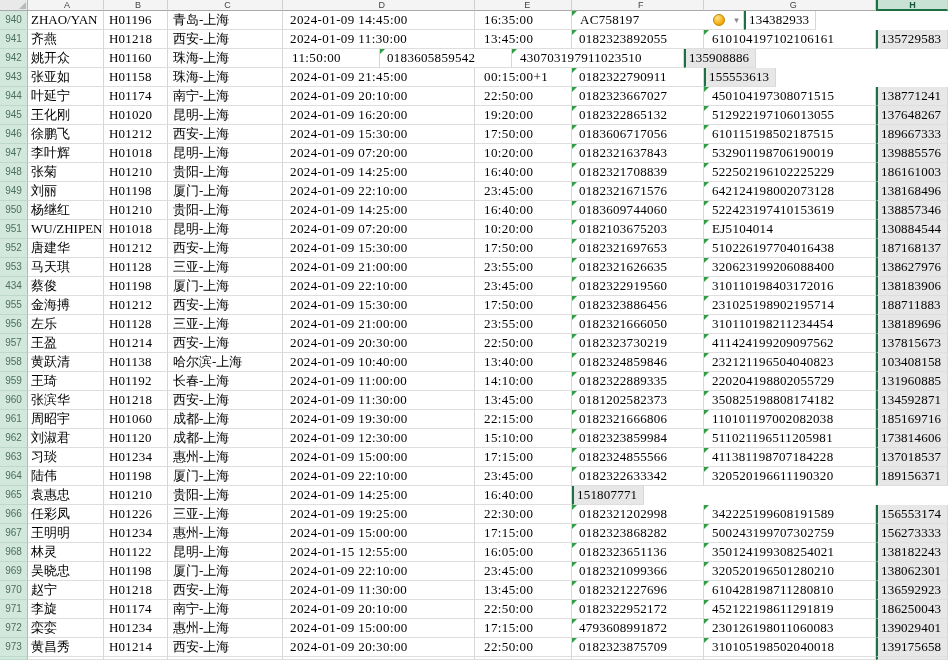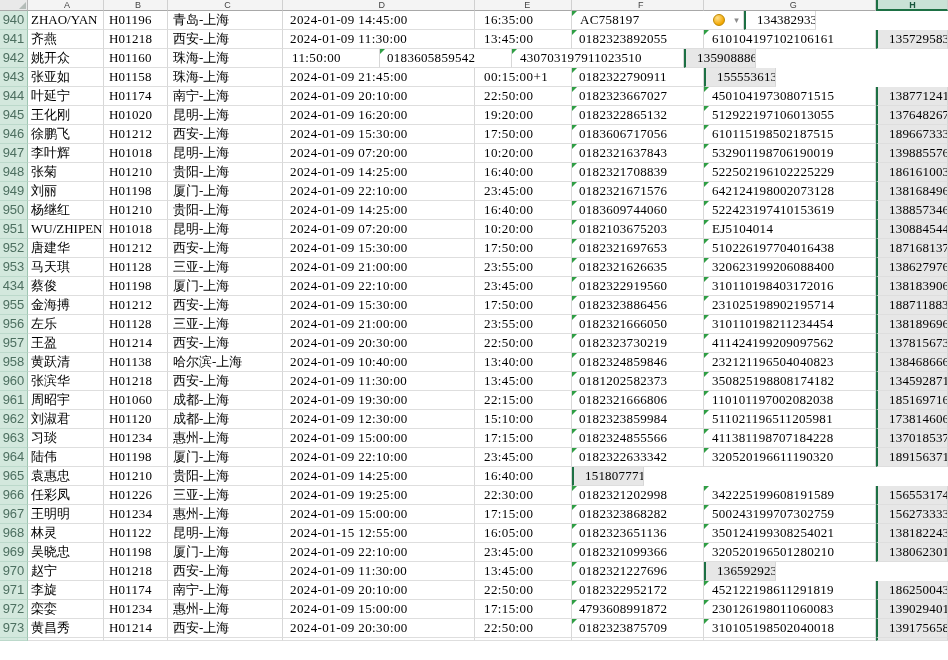--- a/index.html
+++ b/index.html
@@ -18,39 +18,39 @@
           font-family:"Liberation Sans","DejaVu Sans",sans-serif;
           font-size:9px;line-height:10px;text-align:center;overflow:hidden;}
   .colhead.selected{background:#c9e2d6;color:#17573c;font-weight:bold;
           border-bottom:2px solid #1d7044;}
 
   
   .row{display:flex;height:19px;box-sizing:border-box;overflow:hidden;}
   .rownum{box-sizing:border-box;width:28px;background:#d3e8dd;color:#4d6f60;
           border-right:1px solid #9fc5b2;border-bottom:1px solid #bcd9cb;
           font-family:"Liberation Sans","DejaVu Sans",sans-serif;
-          font-size:13px;line-height:18px;text-align:center;overflow:hidden;}
+          font-size:10px;line-height:18px;text-align:center;overflow:hidden;}
   .cell{box-sizing:border-box;border-right:1px solid #d7d7d7;border-bottom:1px solid #dedede;
           font-size:13px;line-height:18px;white-space:nowrap;overflow:hidden;
           color:#000;position:relative;padding-left:4px;}
   .c-a{width:76px;padding-left:3px;}
   .c-b{width:64px;padding-left:5px;letter-spacing:.2px;}
   .c-c{width:115px;padding-left:5px;}
   .c-d{width:192px;padding-left:7px;letter-spacing:.4px;}
   .c-e{width:97px;padding-left:9px;letter-spacing:.4px;}
   .c-f{width:132px;padding-left:7px;letter-spacing:.3px;}
   .c-g{width:172px;padding-left:8px;letter-spacing:.3px;}
   .c-h{width:72px;letter-spacing:.2px;}
 
   
   .tri::before{content:'';position:absolute;top:0;left:0;
           border-top:5px solid #2f9e44;border-right:5px solid transparent;}
 
   
-  .cell.sel{background:#e7e7e7;border-left:2px solid #1d7044;padding-left:11px;}
+  .cell.sel{background:#e7e7e7;border-left:2px solid #1d7044;padding-left:3px;}
   .cell.sel.active{background:#ffffff;}
   .colhead.selected{border-left:2px solid #1d7044;}
 
   
   .warn-tag{position:absolute;right:18px;top:3px;width:12px;height:12px;border-radius:50%;
           background:radial-gradient(circle at 35% 30%,#ffe08a,#f2a600 70%);
           border:1px solid #bd8800;box-sizing:border-box;cursor:pointer;}
   .warn-arrow{position:absolute;right:4px;top:0;font-size:9px;line-height:18px;color:#8a8a8a;
           font-family:"DejaVu Sans",sans-serif;cursor:pointer;}
 </style>
@@ -268,21 +268,32 @@
   </div>
       <div class="row">
     <div class="rownum">958</div>
     <div class="cell c-a">黄跃清</div>
     <div class="cell c-b">H01138</div>
     <div class="cell c-c">哈尔滨-上海</div>
     <div class="cell c-d">2024-01-09 10:40:00</div>
     <div class="cell c-e">13:40:00</div>
     <div class="cell c-f tri">0182324859846</div>
     <div class="cell c-g tri">232121196504040823</div>
-    <div class="cell c-h sel">138468666</div>
+    <div class="cell c-h sel">103408158</div>
+  </div>
+      <div class="row">
+    <div class="rownum">959</div>
+    <div class="cell c-a">王琦</div>
+    <div class="cell c-b">H01192</div>
+    <div class="cell c-c">长春-上海</div>
+    <div class="cell c-d">2024-01-09 11:00:00</div>
+    <div class="cell c-e">14:10:00</div>
+    <div class="cell c-f tri">0182322889335</div>
+    <div class="cell c-g tri">220204198802055729</div>
+    <div class="cell c-h sel">131960885</div>
   </div>
       <div class="row">
     <div class="rownum">960</div>
     <div class="cell c-a">张滨华</div>
     <div class="cell c-b">H01218</div>
     <div class="cell c-c">西安-上海</div>
     <div class="cell c-d">2024-01-09 11:30:00</div>
     <div class="cell c-e">13:45:00</div>
     <div class="cell c-f tri">0181202582373</div>
     <div class="cell c-g tri">350825198808174182</div>
@@ -386,20 +397,21 @@
     <div class="cell c-h sel">138062301</div>
   </div>
       <div class="row">
     <div class="rownum">970</div>
     <div class="cell c-a">赵宁</div>
     <div class="cell c-b">H01218</div>
     <div class="cell c-c">西安-上海</div>
     <div class="cell c-d">2024-01-09 11:30:00</div>
     <div class="cell c-e">13:45:00</div>
     <div class="cell c-f tri">0182321227696</div>
+    <div class="cell c-g tri">610428198711280810</div>
     <div class="cell c-h sel">136592923</div>
   </div>
       <div class="row">
     <div class="rownum">971</div>
     <div class="cell c-a">李旋</div>
     <div class="cell c-b">H01174</div>
     <div class="cell c-c">南宁-上海</div>
     <div class="cell c-d">2024-01-09 20:10:00</div>
     <div class="cell c-e">22:50:00</div>
     <div class="cell c-f tri">0182322952172</div>

